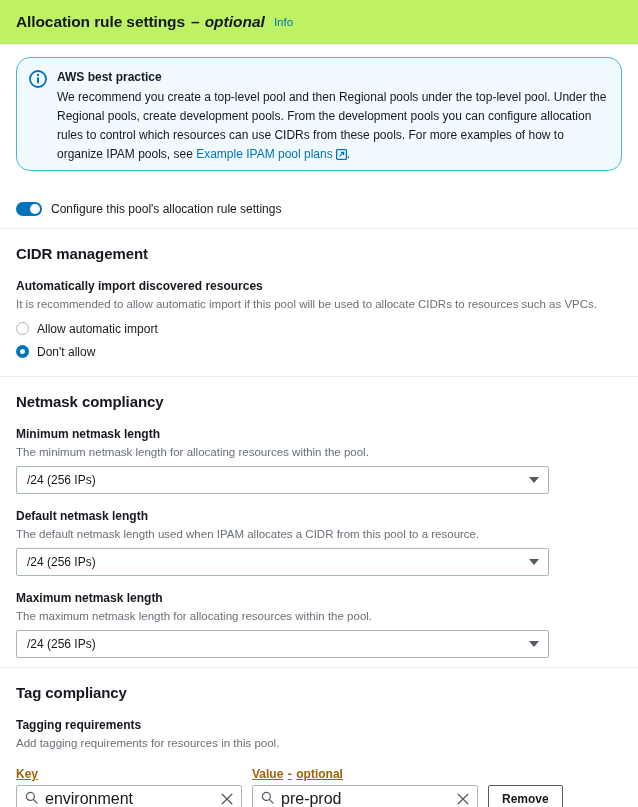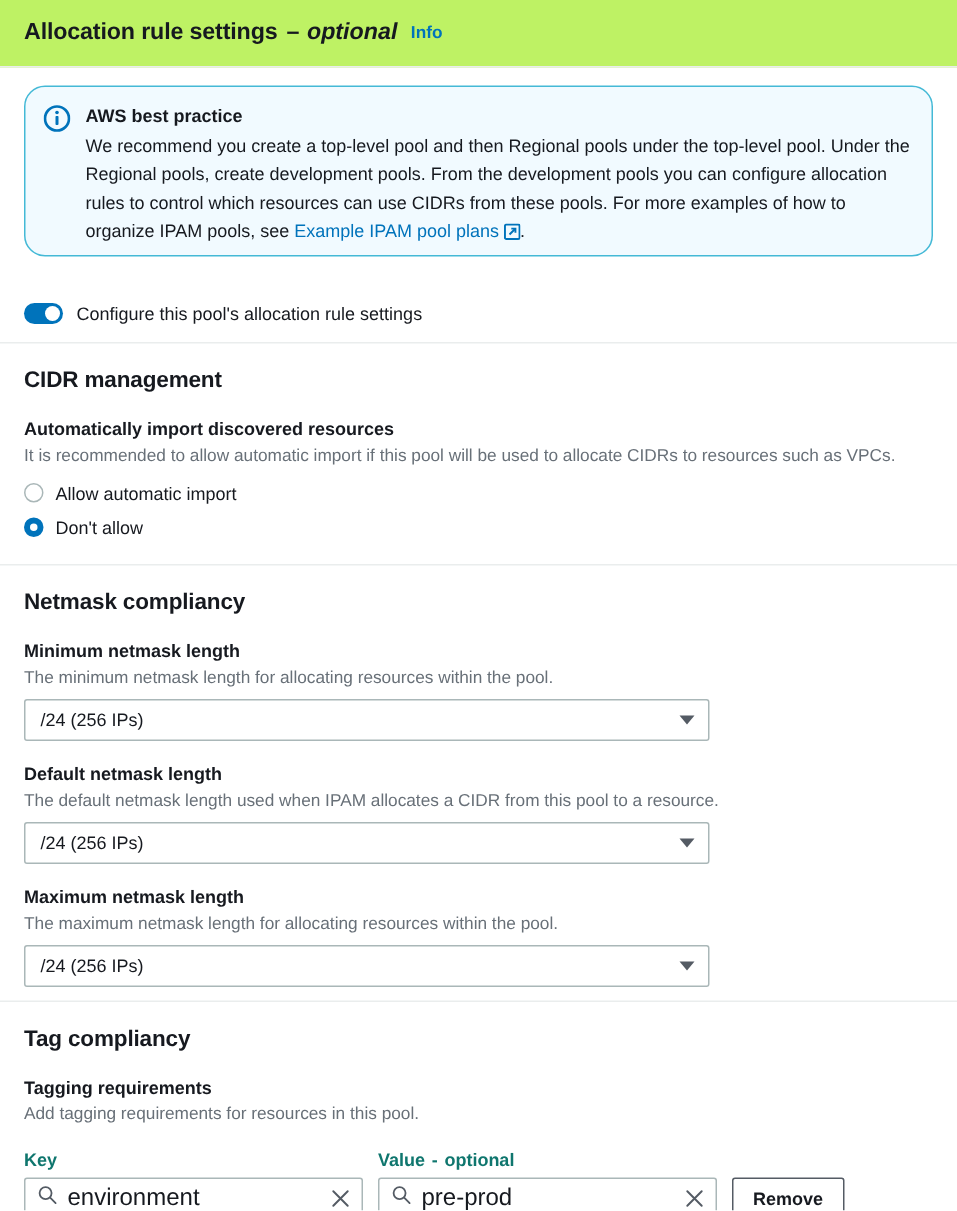--- a/index.html
+++ b/index.html
@@ -30,21 +30,21 @@
   }
   .header-optional {
     font-size: 15.5px;
     font-weight: bold;
     font-style: italic;
     color: #16191f;
     margin-left: 5px;
   }
   .info-link {
     font-size: 11.5px;
-    font-weight: bold;
+    font-weight: normal;
     color: #0073bb;
     margin-left: 9px;
     cursor: pointer;
     text-decoration: none;
   }
 
   
   .content { padding: 0 16px; }
 
   
@@ -152,21 +152,21 @@
   }
   .radio.checked {
     border: 4px solid #0073bb;
     background: #fff;
   }
   .radio-label { font-size: 12px; color: #16191f; }
 
   
   .select {
     margin-top: 5px;
-    width: 457px;
+    width: 533px;
     height: 28px;
     border: 1px solid #aab7b8;
     border-radius: 2px;
     background: #fff;
     display: flex;
     align-items: center;
     justify-content: space-between;
     padding: 0 9px 0 10px;
     font-size: 12px;
     color: #16191f;
@@ -183,21 +183,22 @@
   .tag-head {
     display: flex;
     margin-top: 12px;
     margin-bottom: 3px;
   }
   .tag-head .col-key { width: 236px; }
   .tag-head .col-val { width: 236px; }
   .col-title {
     font-size: 12px;
     font-weight: bold;
-    color: #0f766e;
+    color: #a16207;
+    text-decoration: underline;
   }
   .tag-row {
     display: flex;
     align-items: center;
     gap: 10px;
   }
   .input-wrap {
     width: 226px;
     height: 28px;
     border: 1px solid #aab7b8;

